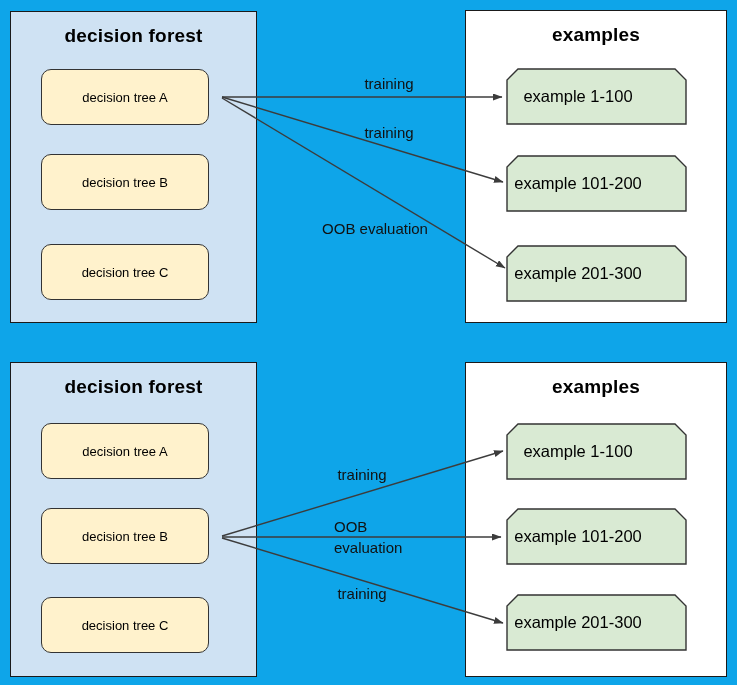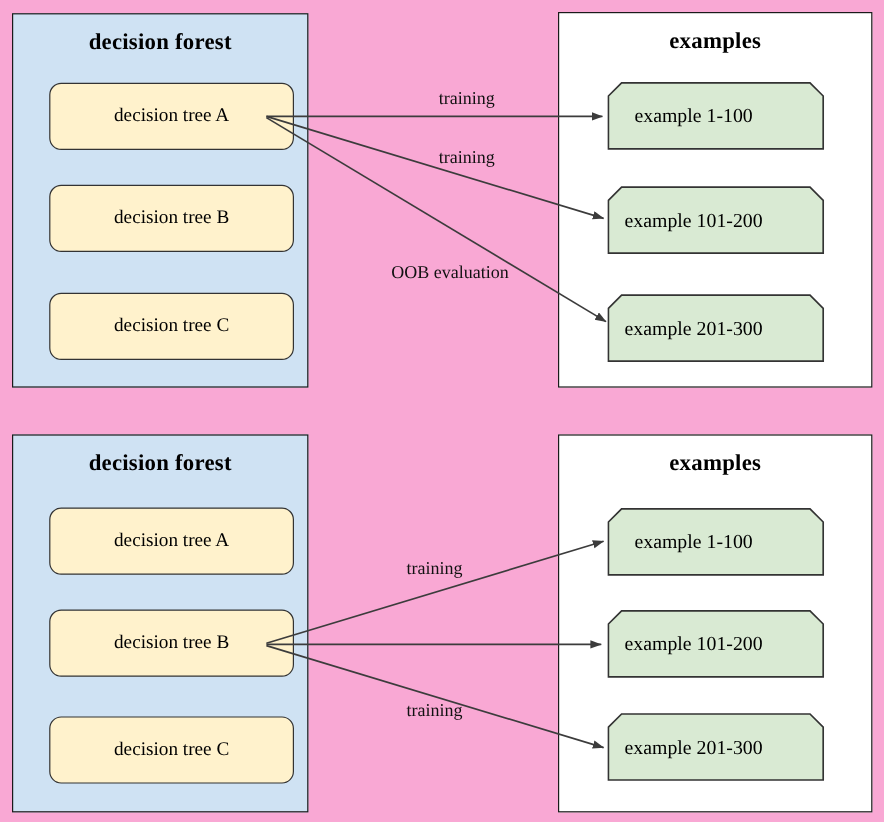--- a/index.html
+++ b/index.html
@@ -1,50 +1,50 @@
 <!DOCTYPE html>
 <html style="--forest_fill: #cfe2f3; --tree_fill: #fff2cc; --example_fill: #d9ead3; --panel_border: #1a1a1a; --node_border: #333333; --arrow_line: #3c3c3c; --text: #000000;"><head>
 <meta charset="utf-8">
 <style>
   html, body { margin: 0; padding: 0; background: #ffffff; }
   .canvas {
     position: relative;
     width: 737px;
     height: 685px;
-    background: #f9a8d4;
-    font-family: Liberation Serif, serif;
+    background: #0ea5e9;
+    font-family: Liberation Sans, sans-serif;
     color: #000;
     overflow: hidden;
   }
   .panel {
     position: absolute;
     box-sizing: border-box;
     border: 1.6px solid #1a1a1a;
     text-align: center;
   }
   .panel.forest { background: var(--forest_fill, #cfe2f3); }
   .panel.examples { background: #ffffff; }
   .panel-title {
     font-weight: bold;
     font-size: 19px;
     padding-top: 13px;
     letter-spacing: 0.2px;
   }
   .tree-node {
     position: absolute;
-    width: 204px;
+    width: 168px;
     height: 56px;
     box-sizing: border-box;
     background: var(--tree_fill, #fff2cc);
     border: 1.4px solid #333333;
     border-radius: 10px;
     display: flex;
     align-items: center;
     justify-content: center;
-    font-size: 16px;
+    font-size: 13px;
   }
   .example-node {
     position: absolute;
     width: 144px;
     height: 57px;
   }
   .example-node svg.shape { position: absolute; left: 0; top: 0; }
   .example-node .label {
     position: absolute;
     left: 0; top: 0; right: 0; bottom: 0;
@@ -133,20 +133,22 @@
     <div class="label">example 101-200</div>
   </div>
   <div class="example-node" style="left:506px; top:594px;">
     <svg class="shape" width="181" height="57">
       <polygon points="12,1 169,1 180,12 180,56 1,56 1,12" stroke="#333333" stroke-width="1.4" fill="#d9ead3"></polygon>
     </svg>
     <div class="label">example 201-300</div>
   </div>
 
   <div class="arrow-label centered" style="left:282px; top:464px;">training</div>
+  <div class="arrow-label lefted" style="left:334px; top:516px;">OOB
+evaluation</div>
   <div class="arrow-label centered" style="left:282px; top:583px;">training</div>
 
   <svg class="arrows" width="737" height="685" viewBox="0 0 737 685">
     <defs>
       <marker id="ah" markerWidth="10" markerHeight="8" refX="9" refY="3.5" orient="auto" markerUnits="userSpaceOnUse">
         <path d="M0,0 L9.5,3.5 L0,7 Z" fill="#3c3c3c"></path>
       </marker>
     </defs>
 
     <line x1="222" y1="97" x2="502" y2="97" marker-end="url(#ah)"></line>

